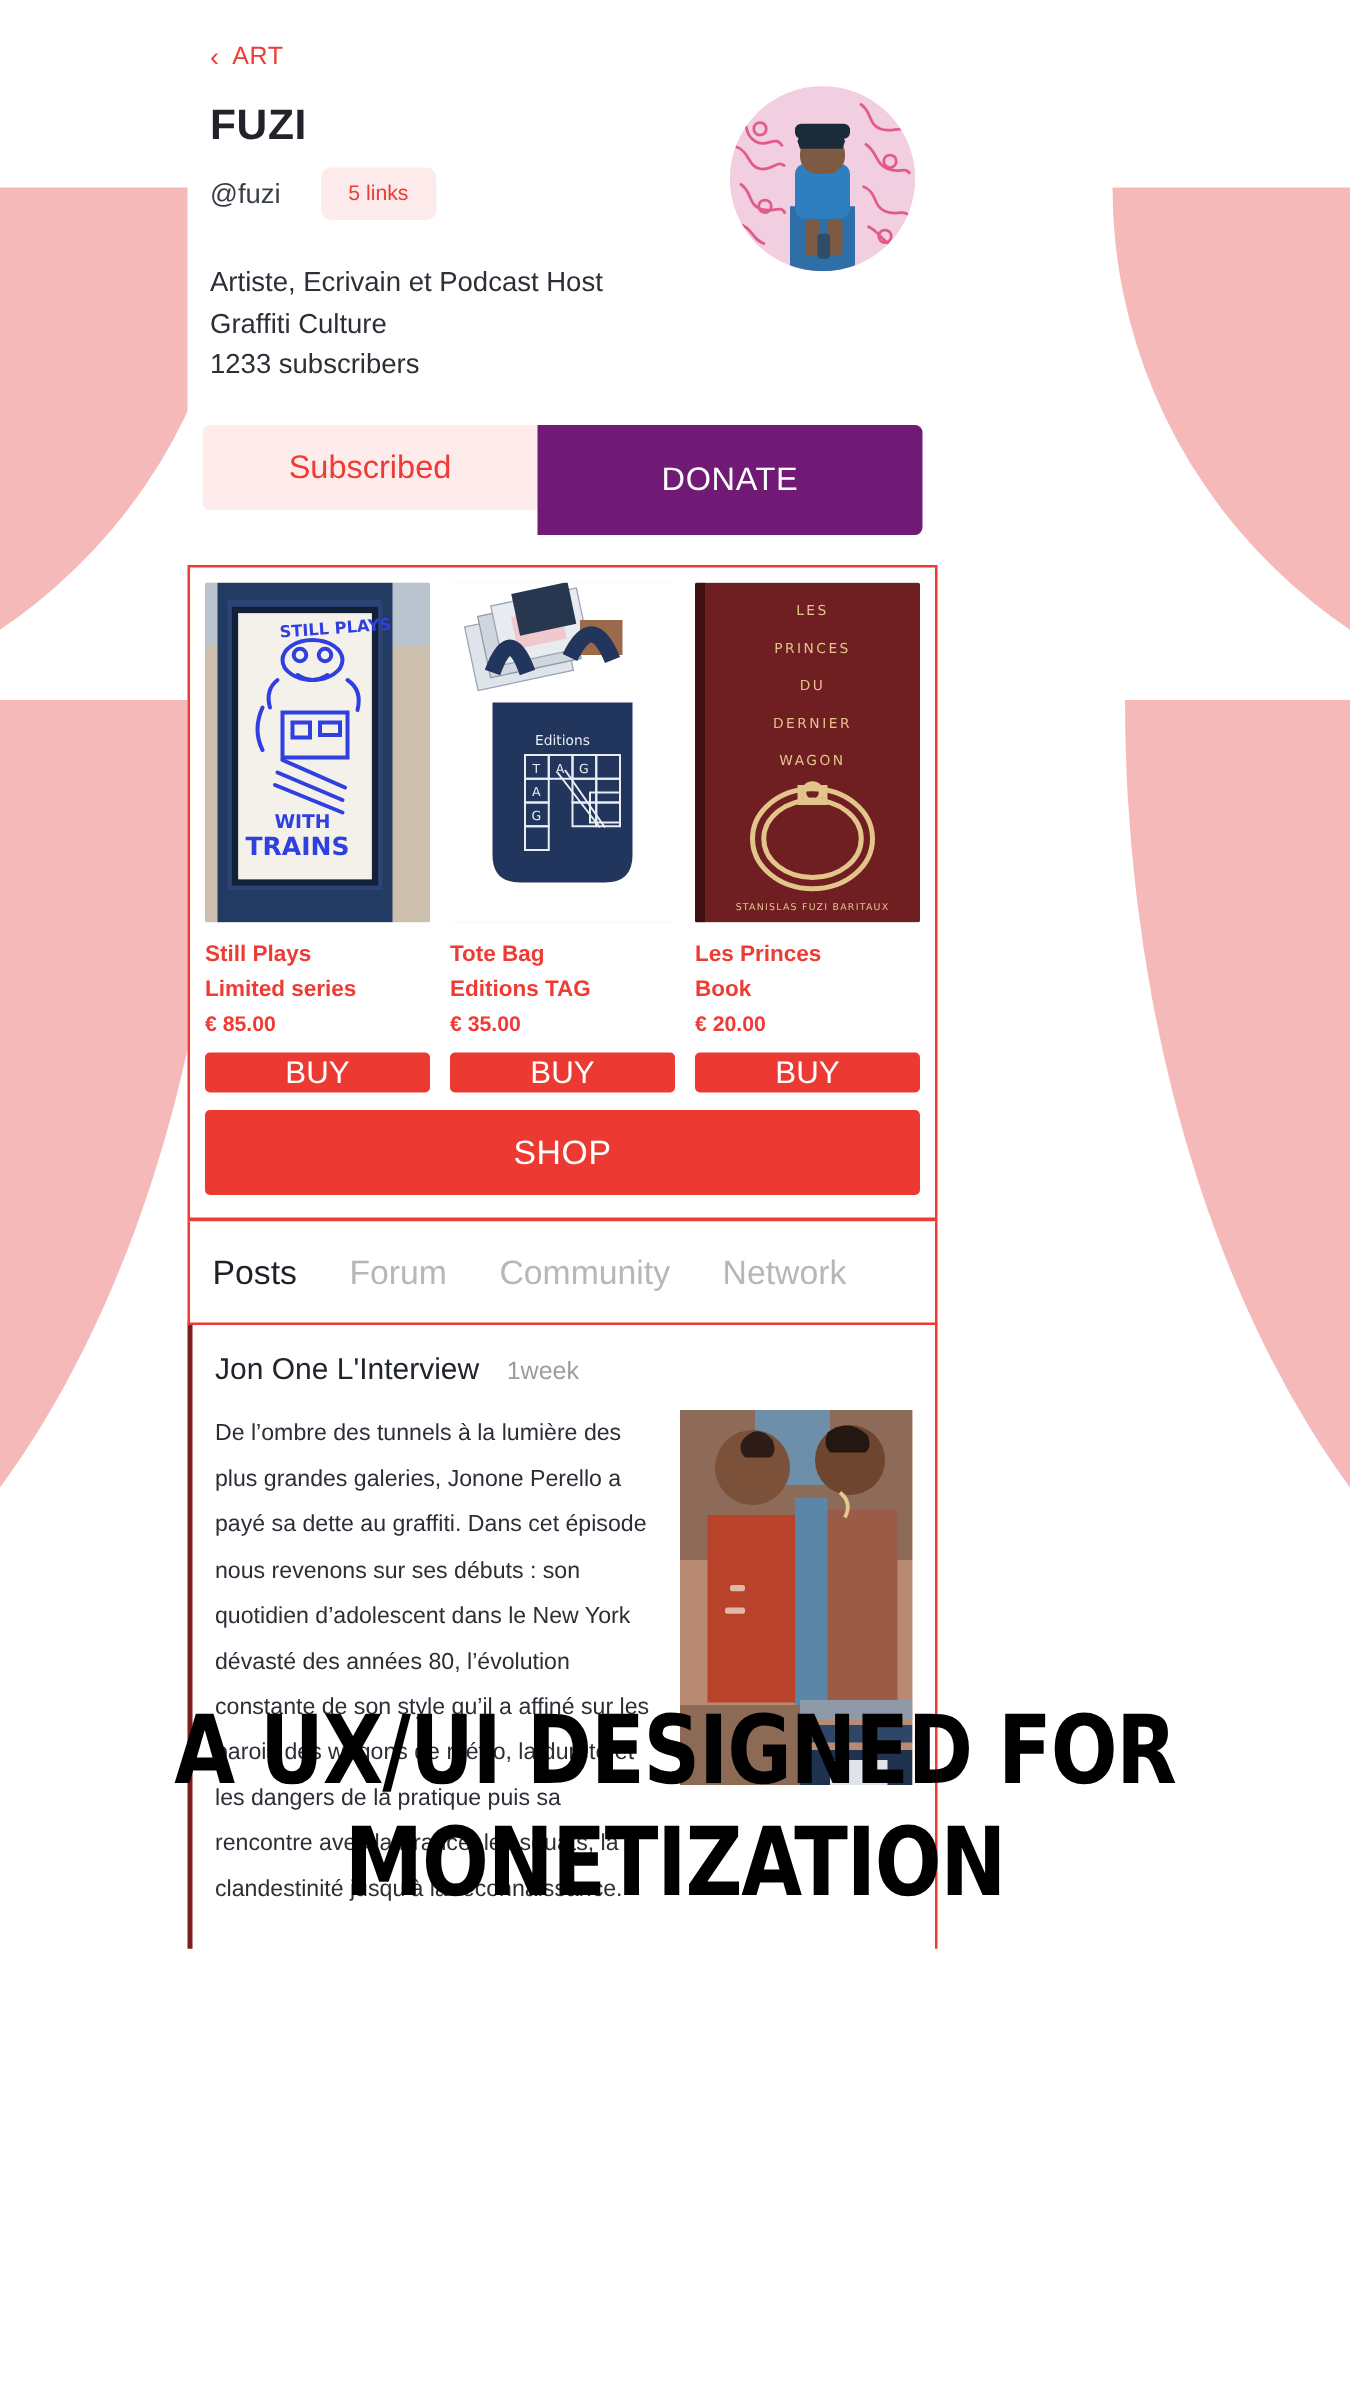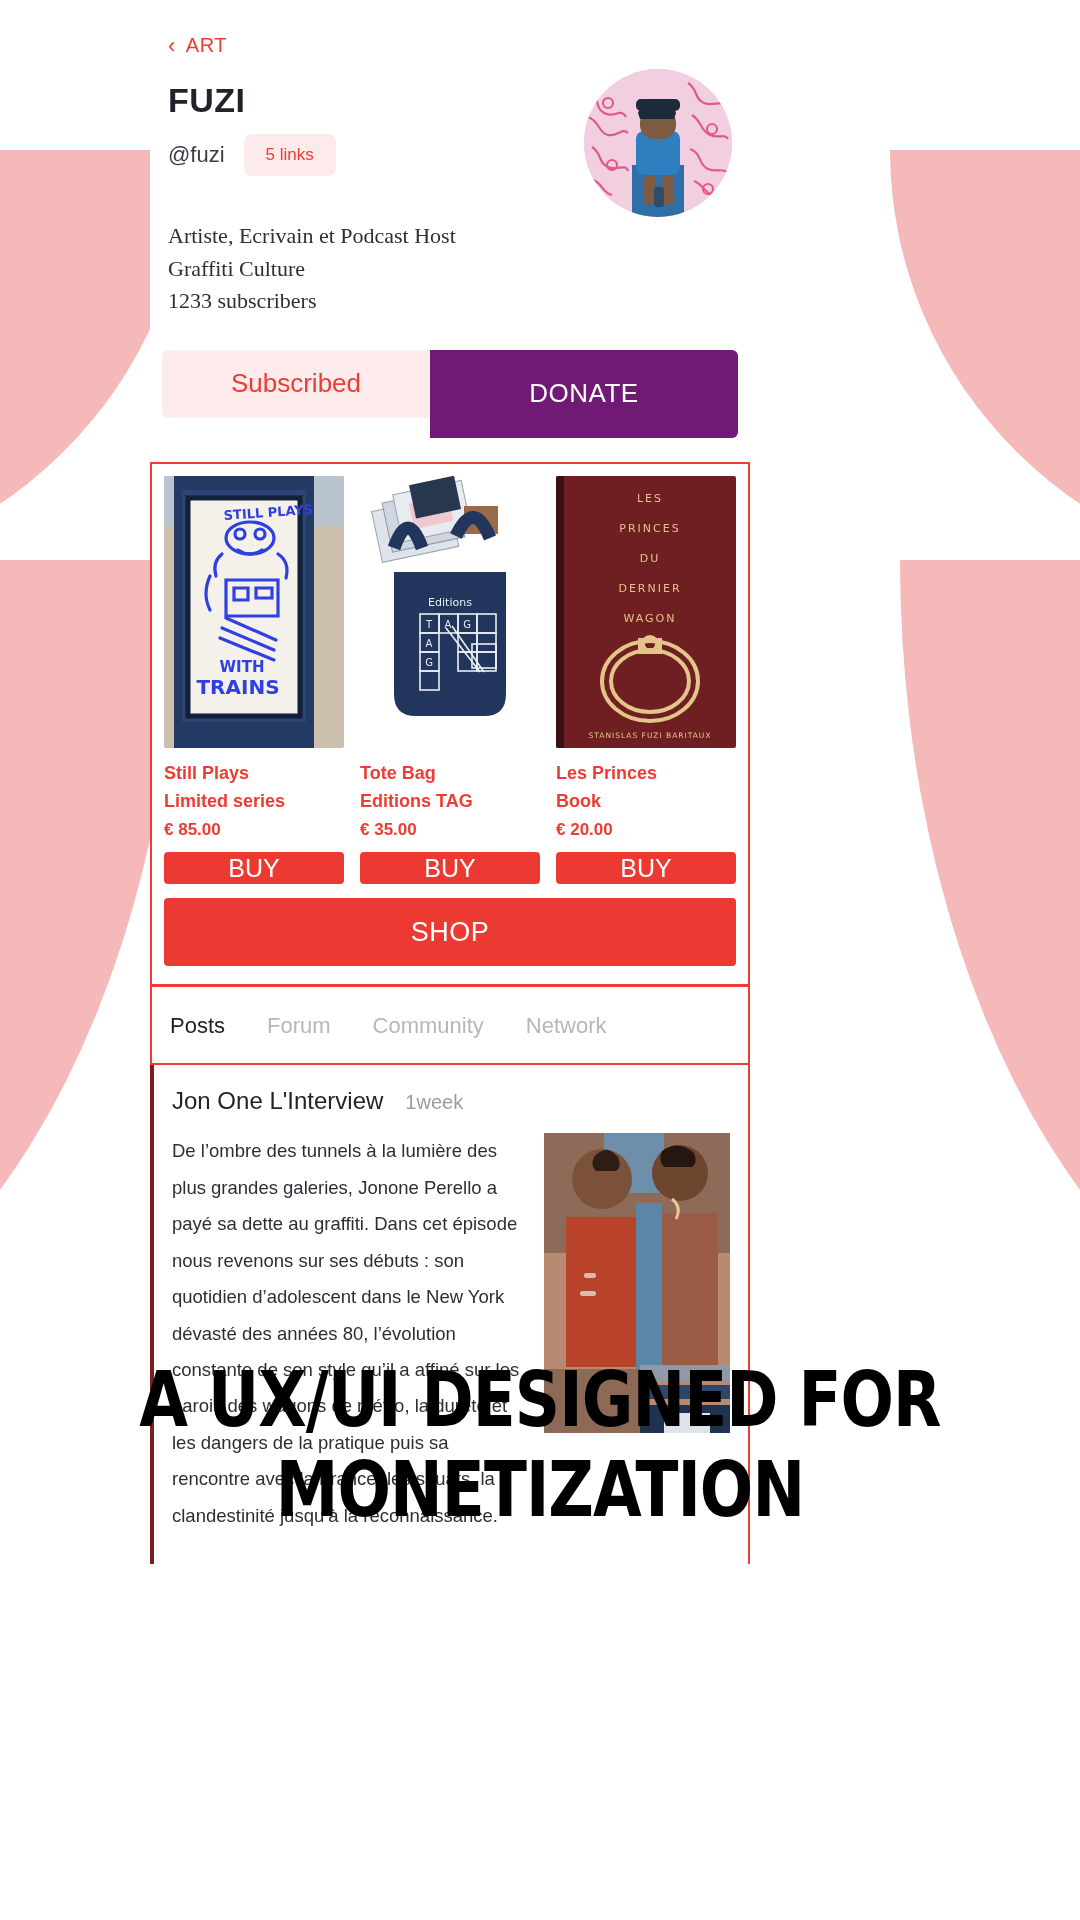--- a/index.html
+++ b/index.html
@@ -49,35 +49,35 @@
     display:flex; align-items:center; gap:10px;
     margin:34px 0 0 18px;
     color:#ee3b33; font-size:20px; letter-spacing:.5px;
     width:fit-content;
   }
   .chev { font-size:22px; line-height:1; font-weight:400; }
 
   
   .phead { position:relative; padding:0 18px; margin-top:24px; }
   .pname { font-size:34px; font-weight:bold; color:#20232a; letter-spacing:.5px; }
-  .prow { display:flex; align-items:center; gap:19px; margin-top:14px; }
+  .prow { display:flex; align-items:center; gap:32px; margin-top:14px; }
   .handle { font-size:22px; color:#3a3f47; }
   .links-pill {
     background:#fdeaea; color:#ee3b33; font-size:17px;
     padding:11px 22px; border-radius:8px;
   }
   .avatar {
     position:absolute; right:18px; top:-12px;
     width:148px; height:148px; border-radius:50%;
     overflow:hidden; background:#f7cfe0;
   }
   .avatar svg { display:block; width:100%; height:100%; }
 
   
-  .bio { padding:0 18px; margin-top:44px;font-family:Liberation Serif, serif; }
+  .bio { padding:0 18px; margin-top:34px; }
   .bio div { font-size:22px; color:#2c3036; line-height:1.48; }
 
   
   .actions { display:flex; margin:32px 12px 0 12px; }
   .btn-sub {
     flex:0 0 268px; height:68px; background:#fdeceb; color:#ee3b33;
     font-size:26px; border:none; border-radius:6px 0 0 6px;
     display:flex; align-items:center; justify-content:center;
     cursor:pointer;
   }
@@ -120,21 +120,21 @@
     display:flex; align-items:center; justify-content:center; cursor:pointer;
   }
 
   
   .tabs {
     display:flex; align-items:center; gap:42px;
     padding:26px 18px 24px 18px;
     border-left:2px solid #ee3b33; border-right:2px solid #ee3b33;
     border-bottom:2px solid #ee3b33;
   }
-  .tab { font-size:22px; color:#b6b7ba; cursor:pointer; white-space:nowrap; }
+  .tab { font-size:27px; color:#b6b7ba; cursor:pointer; white-space:nowrap; }
   .tab.active { color:#1d2026; }
 
   
   .post {
     border-left:4px solid #7f1d1d; border-right:2px solid #ee3b33;
     padding:22px 18px 30px 18px;
   }
   .post-head { display:flex; align-items:baseline; gap:22px; }
   .post-title { font-size:24px; color:#20242b; }
   .post-time { font-size:20px; color:#9a9ca0; }

